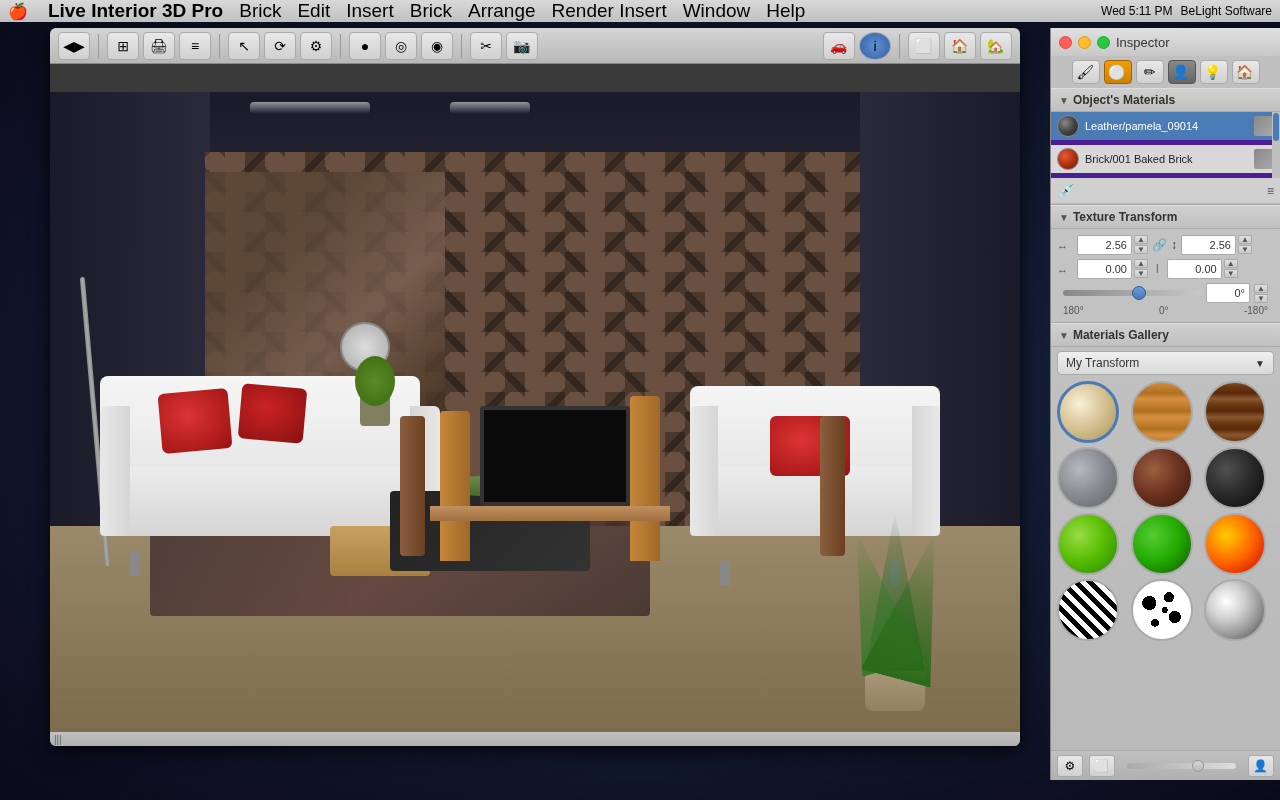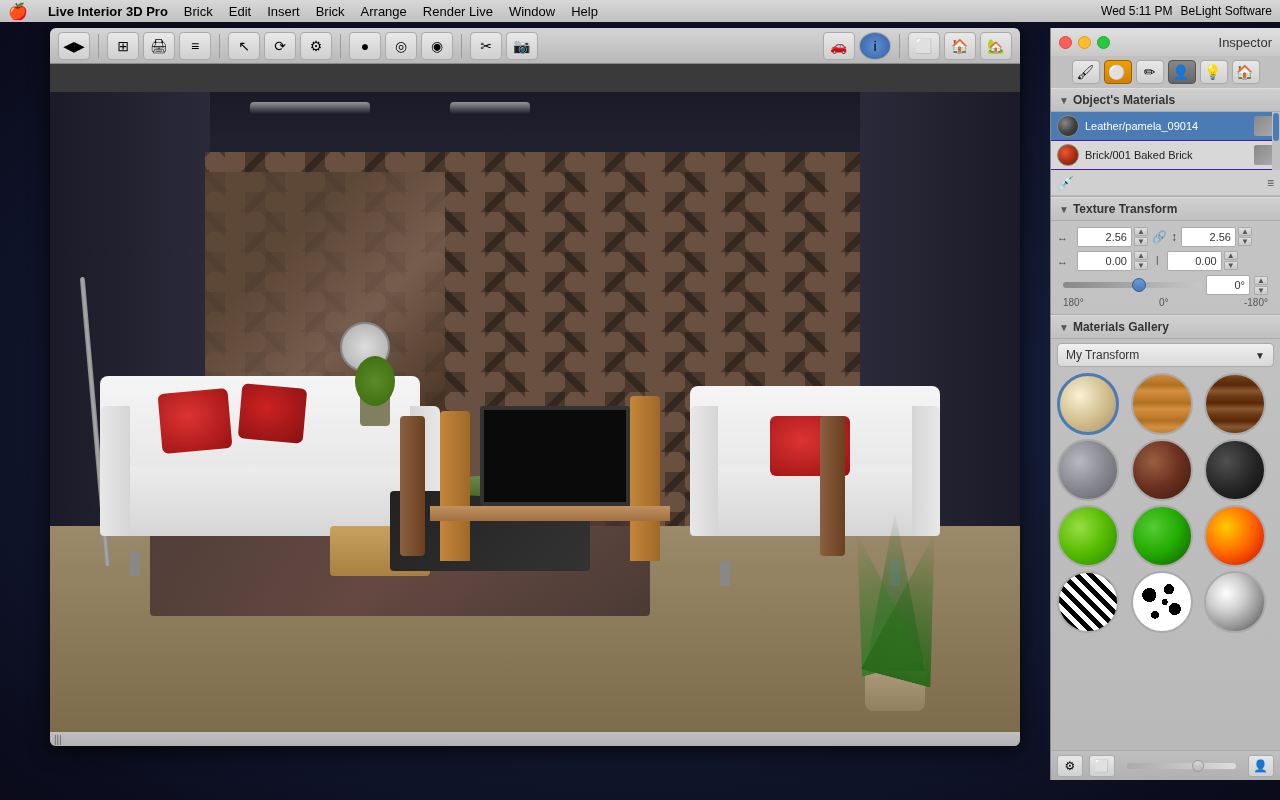--- a/index.html
+++ b/index.html
@@ -21,21 +21,21 @@
       align-items: center;
       padding: 0 8px;
       gap: 16px;
       font-size: 13px;
       color: #000;
       position: absolute;
       top: 0; left: 0;
       z-index: 100;
     }
     .menubar-apple { font-size: 16px; margin-right: 4px; }
-    .menubar-item { font-size: 13px; cursor: pointer; white-space: nowrap; }
+    .menubar-item { font-size: 19px; cursor: pointer; white-space: nowrap; }
     .menubar-item.bold { font-weight: bold; }
     .menubar-right {
       margin-left: auto;
       display: flex;
       align-items: center;
       gap: 8px;
       font-size: 12px;
     }
 
     
@@ -140,21 +140,21 @@
       display: flex;
       align-items: center;
       padding: 0 8px;
       gap: 6px;
     }
     .inspector-tl-red { width: 13px; height: 13px; border-radius: 50%; background: #ff5f57; border: 1px solid #e0443e; }
     .inspector-tl-yellow { width: 13px; height: 13px; border-radius: 50%; background: #febc2e; border: 1px solid #d4a017; }
     .inspector-tl-green { width: 13px; height: 13px; border-radius: 50%; background: #28c840; border: 1px solid #1aab29; }
     .inspector-title {
       flex: 1;
-      text-align: right;
+      text-align: left;
       font-size: 13px;
       color: #333;
       font-weight: 500;
     }
 
     
     .inspector-tabs {
       height: 32px;
       background: #c0c0c0;
       display: flex;
@@ -200,21 +200,21 @@
       position: relative;
     }
     .material-item {
       display: flex;
       align-items: center;
       padding: 3px 6px;
       gap: 6px;
       cursor: pointer;
       font-size: 11px;
       color: #222;
-      border-bottom: 1px solid #4c1d95;
+      border-bottom: 5px solid #4c1d95;
     }
     .material-item.selected { background: #4a7bb5; color: white; }
     .material-swatch {
       width: 22px; height: 22px;
       border-radius: 50%;
       border: 1px solid #888;
       flex-shrink: 0;
     }
     .material-icon {
       width: 20px; height: 20px;
@@ -455,21 +455,21 @@
 <div class="stars"></div>
 
 <div class="menubar">
   <span class="menubar-apple">🍎</span>
   <span class="menubar-item bold">Live Interior 3D Pro</span>
   <span class="menubar-item">Brick</span>
   <span class="menubar-item">Edit</span>
   <span class="menubar-item">Insert</span>
   <span class="menubar-item">Brick</span>
   <span class="menubar-item">Arrange</span>
-  <span class="menubar-item">Render Live</span>
+  <span class="menubar-item">Render Insert</span>
   <span class="menubar-item">Window</span>
   <span class="menubar-item">Help</span>
   <div class="menubar-right">
     <span>Wed 5:11 PM</span>
     <span>BeLight Software</span>
   </div>
 </div>
 
 <div class="main-window">
 

